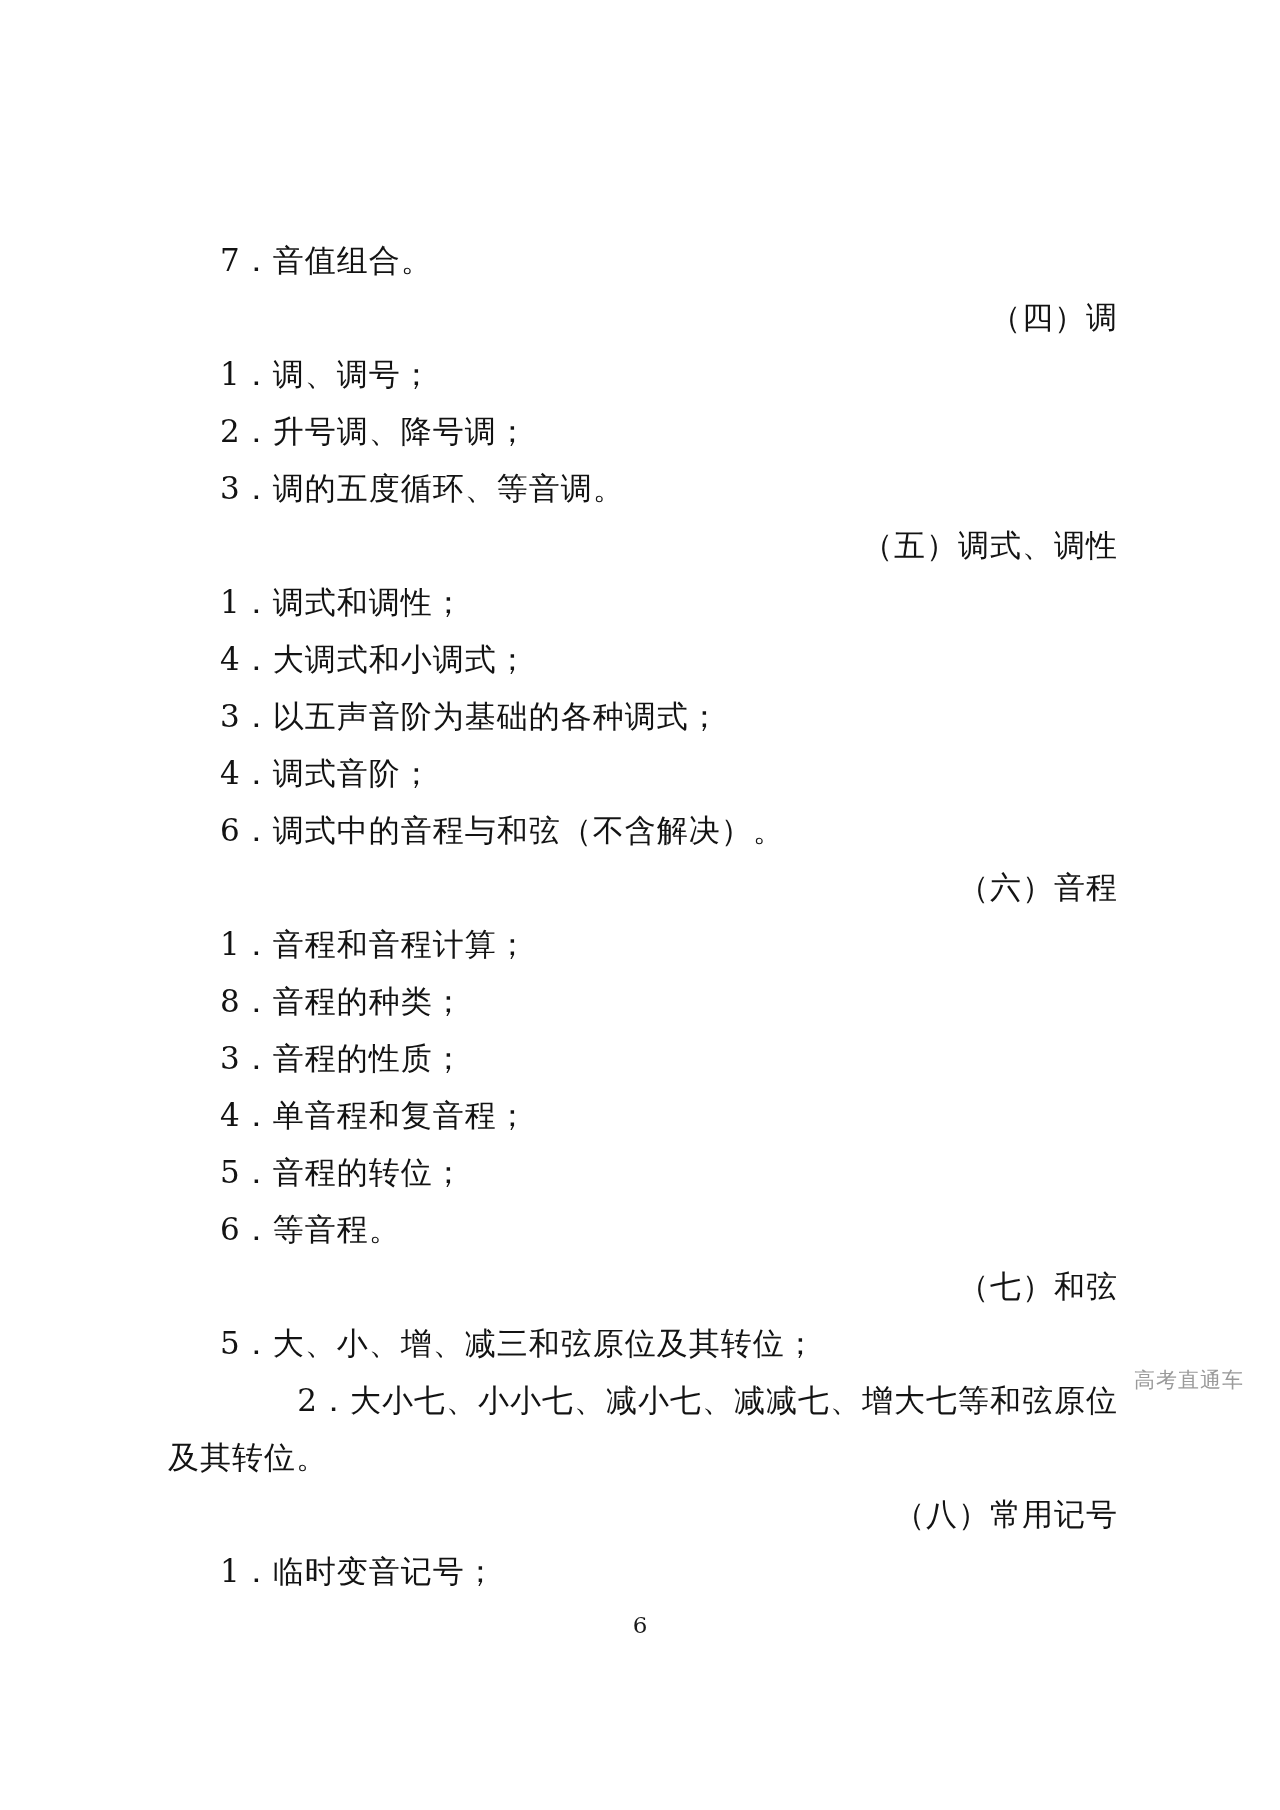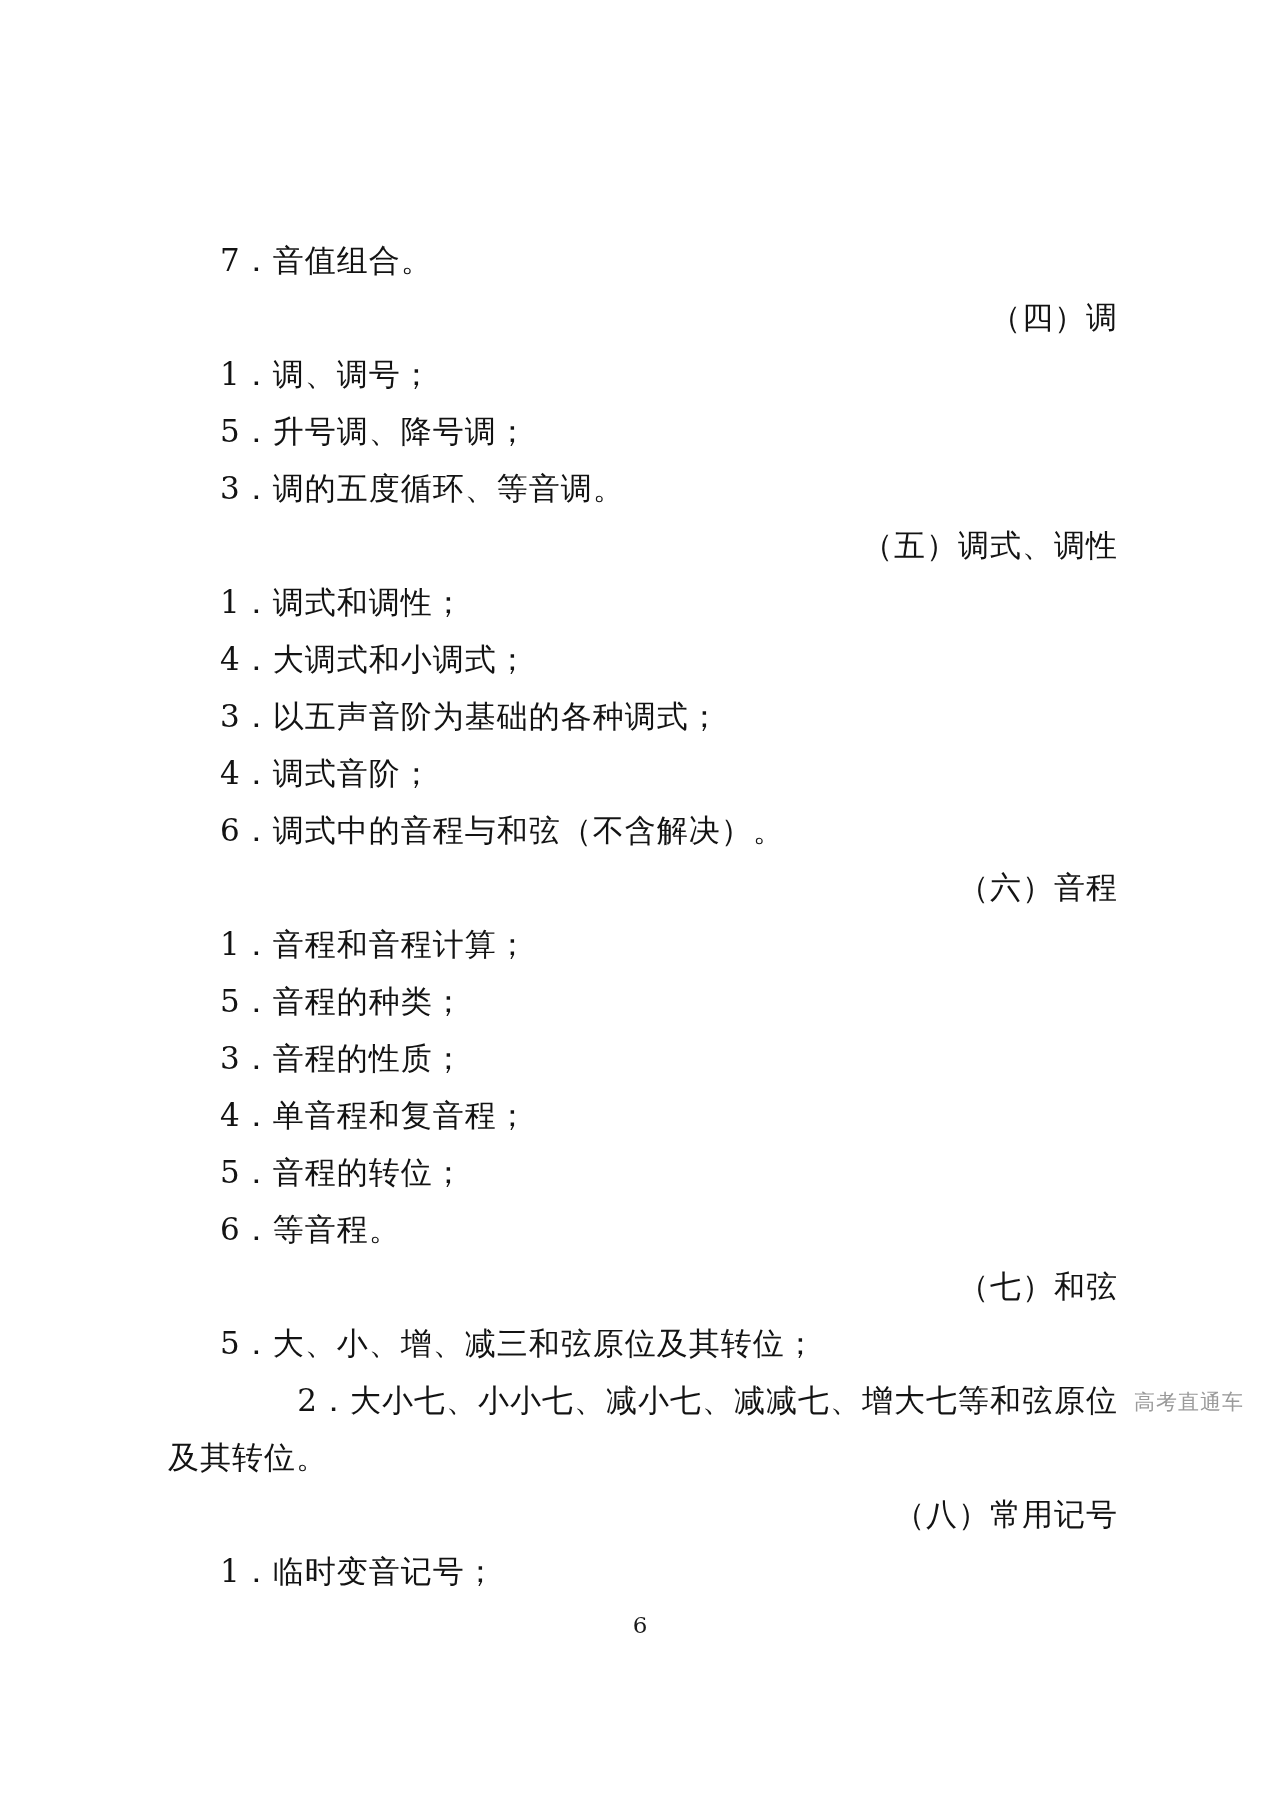--- a/index.html
+++ b/index.html
@@ -52,47 +52,47 @@
     top: 1612px;
     width: 1280px;
     text-align: center;
     font-size: 23px;
     color: #1a1a1a;
     font-family: "DejaVu Serif", "Liberation Serif", serif;
   }
   .watermark {
     position: absolute;
     right: 36px;
-    bottom: 6px;
+    bottom: 28px;
     font-size: 21px;
     color: #9a9a9a;
     font-family: "DejaVu Sans", "Liberation Sans", sans-serif;
     letter-spacing: 1px;
     margin-left: 30px;
   }
 </style>
 </head>
 <body>
 
 <div class="page">
   <div class="content">
     <div class="line indent-num">7．音值组合。</div>
     <div class="line indent">（四）调</div>
     <div class="line indent-num">1．调、调号；</div>
-    <div class="line indent-num">5．升号调、降号调；</div>
+    <div class="line indent-num">2．升号调、降号调；</div>
     <div class="line indent-num">3．调的五度循环、等音调。</div>
     <div class="line indent">（五）调式、调性</div>
     <div class="line indent-num">1．调式和调性；</div>
     <div class="line indent-num">4．大调式和小调式；</div>
     <div class="line indent-num">3．以五声音阶为基础的各种调式；</div>
     <div class="line indent-num">4．调式音阶；</div>
     <div class="line indent-num">6．调式中的音程与和弦（不含解决）。</div>
     <div class="line indent">（六）音程</div>
     <div class="line indent-num">1．音程和音程计算；</div>
-    <div class="line indent-num">5．音程的种类；</div>
+    <div class="line indent-num">8．音程的种类；</div>
     <div class="line indent-num">3．音程的性质；</div>
     <div class="line indent-num">4．单音程和复音程；</div>
     <div class="line indent-num">5．音程的转位；</div>
     <div class="line indent-num">6．等音程。</div>
     <div class="line indent">（七）和弦</div>
     <div class="line indent-num">5．大、小、增、减三和弦原位及其转位；</div>
     <div class="line indent">2．大小七、小小七、减小七、减减七、增大七等和弦原位</div>
     <div class="line noindent">及其转位。</div>
     <div class="line indent">（八）常用记号</div>
     <div class="line indent-num">1．临时变音记号；</div>

